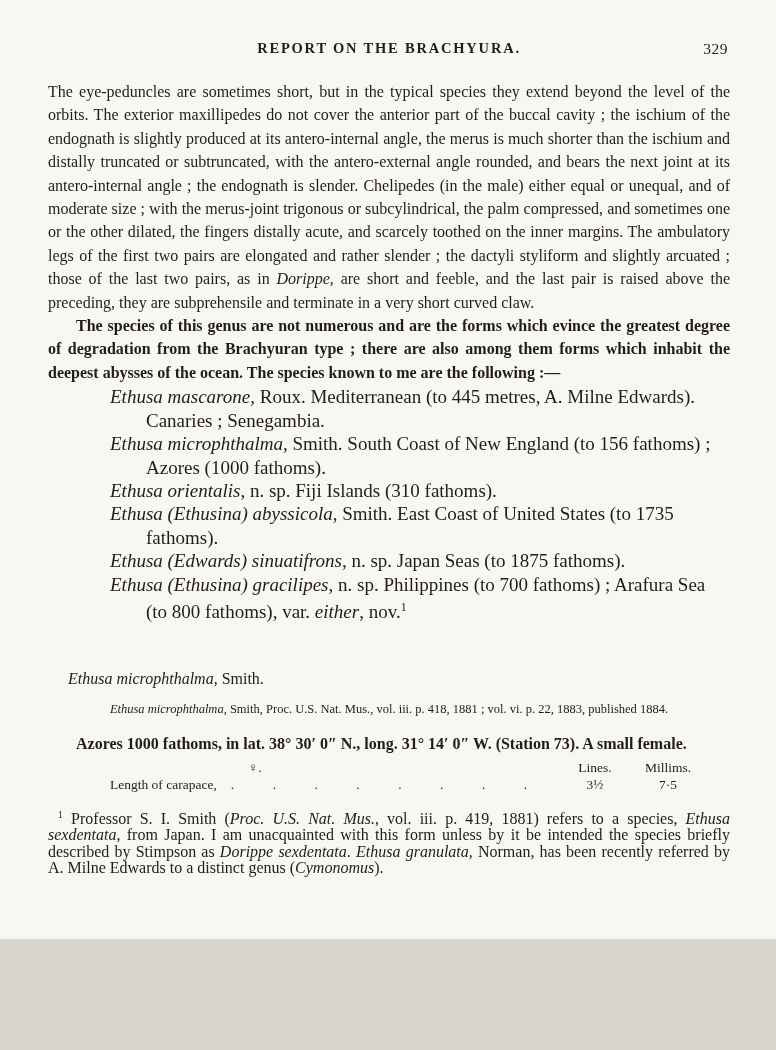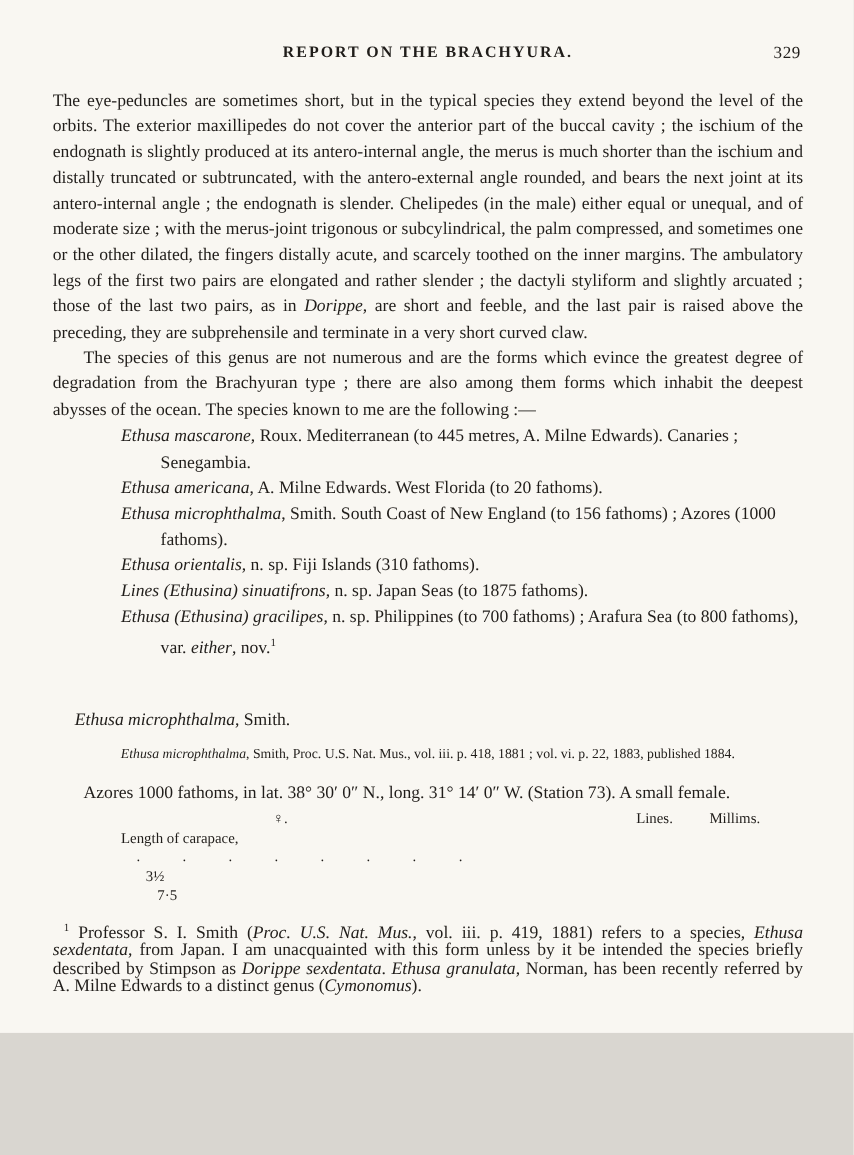--- a/index.html
+++ b/index.html
@@ -32,27 +32,27 @@
     font-size: 15.5px;
     letter-spacing: 0.5px;
   }
 
   .body-para {
     margin: 0;
     font-size: 16px;
     line-height: 23.4px;
     text-align: justify;
   }
-  .indent { text-indent: 28px; }
+  .indent { text-indent: 28px; font-weight: bold; }
 
   .species-list {
     list-style: none;
     margin: 1px 0 0 62px;
     padding: 0;
-    font-size: 16px;
+    font-size: 19px;
     line-height: 23.4px;
     text-align: left;
   }
   .species-item { padding-left: 36px; text-indent: -36px; }
 
   .it { font-style: italic; }
   sup { font-size: 0.62em; }
 
   .section-heading {
     margin: 44px 0 0 20px;
@@ -70,21 +70,21 @@
 
   .mtable {
     margin: 3px 20px 0 62px;
     font-size: 13.5px;
     line-height: 17.5px;
   }
   .mt-head { display: flex; align-items: flex-end; }
   .mt-sex { flex: 1; padding-left: 138px; }
   .mt-col { width: 62px; text-align: center; }
   .mt-col.millims { width: 84px; }
-  .mt-row { display: flex; align-items: flex-start; flex-direction: column; }
+  .mt-row { display: flex; align-items: center; }
   .mt-label { white-space: nowrap; }
   .mt-leader {
     flex: 1;
     overflow: hidden;
     white-space: nowrap;
     word-spacing: 2.6em;
     padding: 0 10px 0 14px;
   }
   .mt-v { width: 62px; text-align: center; }
   .mt-v.millims { width: 84px; }
@@ -106,24 +106,24 @@
     <div class="running-title">REPORT ON THE BRACHYURA.</div>
     <div class="page-number">329</div>
   </header>
 
   <p class="body-para"><span>The eye-peduncles are sometimes short, but in the typical species they extend beyond the level of the orbits.  The exterior maxillipedes do not cover the anterior part of the buccal cavity ; the ischium of the endognath is slightly produced at its antero-internal angle, the merus is much shorter than the ischium and distally truncated or subtruncated, with the antero-external angle rounded, and bears the next joint at its antero-internal angle ; the endognath is slender.  Chelipedes (in the male) either equal or unequal, and of moderate size ; with the merus-joint trigonous or subcylindrical, the palm compressed, and sometimes one or the other dilated, the fingers distally acute, and scarcely toothed on the inner margins.  The ambulatory legs of the first two pairs are elongated and rather slender ; the dactyli styliform and slightly arcuated ; those of the last two pairs, as in </span><span class="it">Dorippe</span><span>, are short and feeble, and the last pair is raised above the preceding, they are subprehensile and terminate in a very short curved claw.</span></p>
 
   <p class="body-para indent">The species of this genus are not numerous and are the forms which evince the greatest degree of degradation from the Brachyuran type ; there are also among them forms which inhabit the deepest abysses of the ocean.  The species known to me are the following :—</p>
 
   <ul class="species-list">
     <li class="species-item"><span class="it">Ethusa mascarone</span><span>, Roux.  Mediterranean (to 445 metres, A. Milne Edwards).  Canaries ; Senegambia.</span></li>
-    <li class="species-item"><span class="it">Ethusa americana</span><span>, A. Milne Edwards.  West Florida (to 20 fathoms).</span></li>
     <li class="species-item"><span class="it">Ethusa microphthalma</span><span>, Smith.  South Coast of New England (to 156 fathoms) ; Azores (1000 fathoms).</span></li>
     <li class="species-item"><span class="it">Ethusa orientalis</span><span>, n. sp.  Fiji Islands (310 fathoms).</span></li>
-    <li class="species-item"><span class="it">Lines (Ethusina) sinuatifrons</span><span>, n. sp.  Japan Seas (to 1875 fathoms).</span></li>
+    <li class="species-item"><span class="it">Ethusa (Ethusina) abyssicola</span><span>, Smith.  East Coast of United States (to 1735 fathoms).</span></li>
+    <li class="species-item"><span class="it">Ethusa (Edwards) sinuatifrons</span><span>, n. sp.  Japan Seas (to 1875 fathoms).</span></li>
     <li class="species-item"><span class="it">Ethusa (Ethusina) gracilipes</span><span>, n. sp.  Philippines (to 700 fathoms) ; Arafura Sea (to 800 fathoms), var. </span><span class="it">either</span><span>, nov.</span><sup>1</sup></li>
   </ul>
 
   <h2 class="section-heading"><span class="it">Ethusa microphthalma</span><span>, Smith.</span></h2>
 
   <p class="citation"><span class="it">Ethusa microphthalma</span><span>, Smith, Proc. U.S. Nat. Mus., vol. iii. p. 418, 1881 ; vol. vi. p. 22, 1883, published 1884.</span></p>
 
   <p class="body-para indent locality">Azores 1000 fathoms, in lat. 38° 30′ 0″ N., long. 31° 14′ 0″ W. (Station 73).  A small female.</p>
 
   <div class="mtable">

